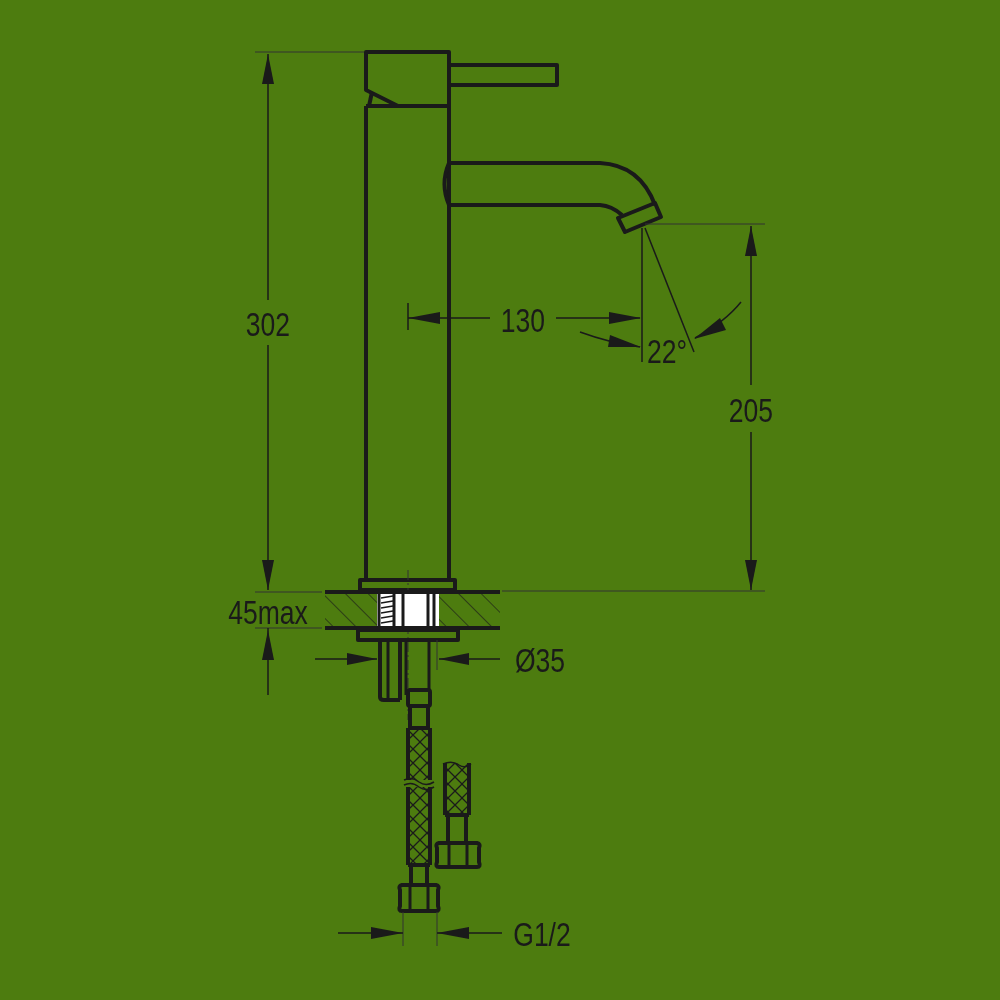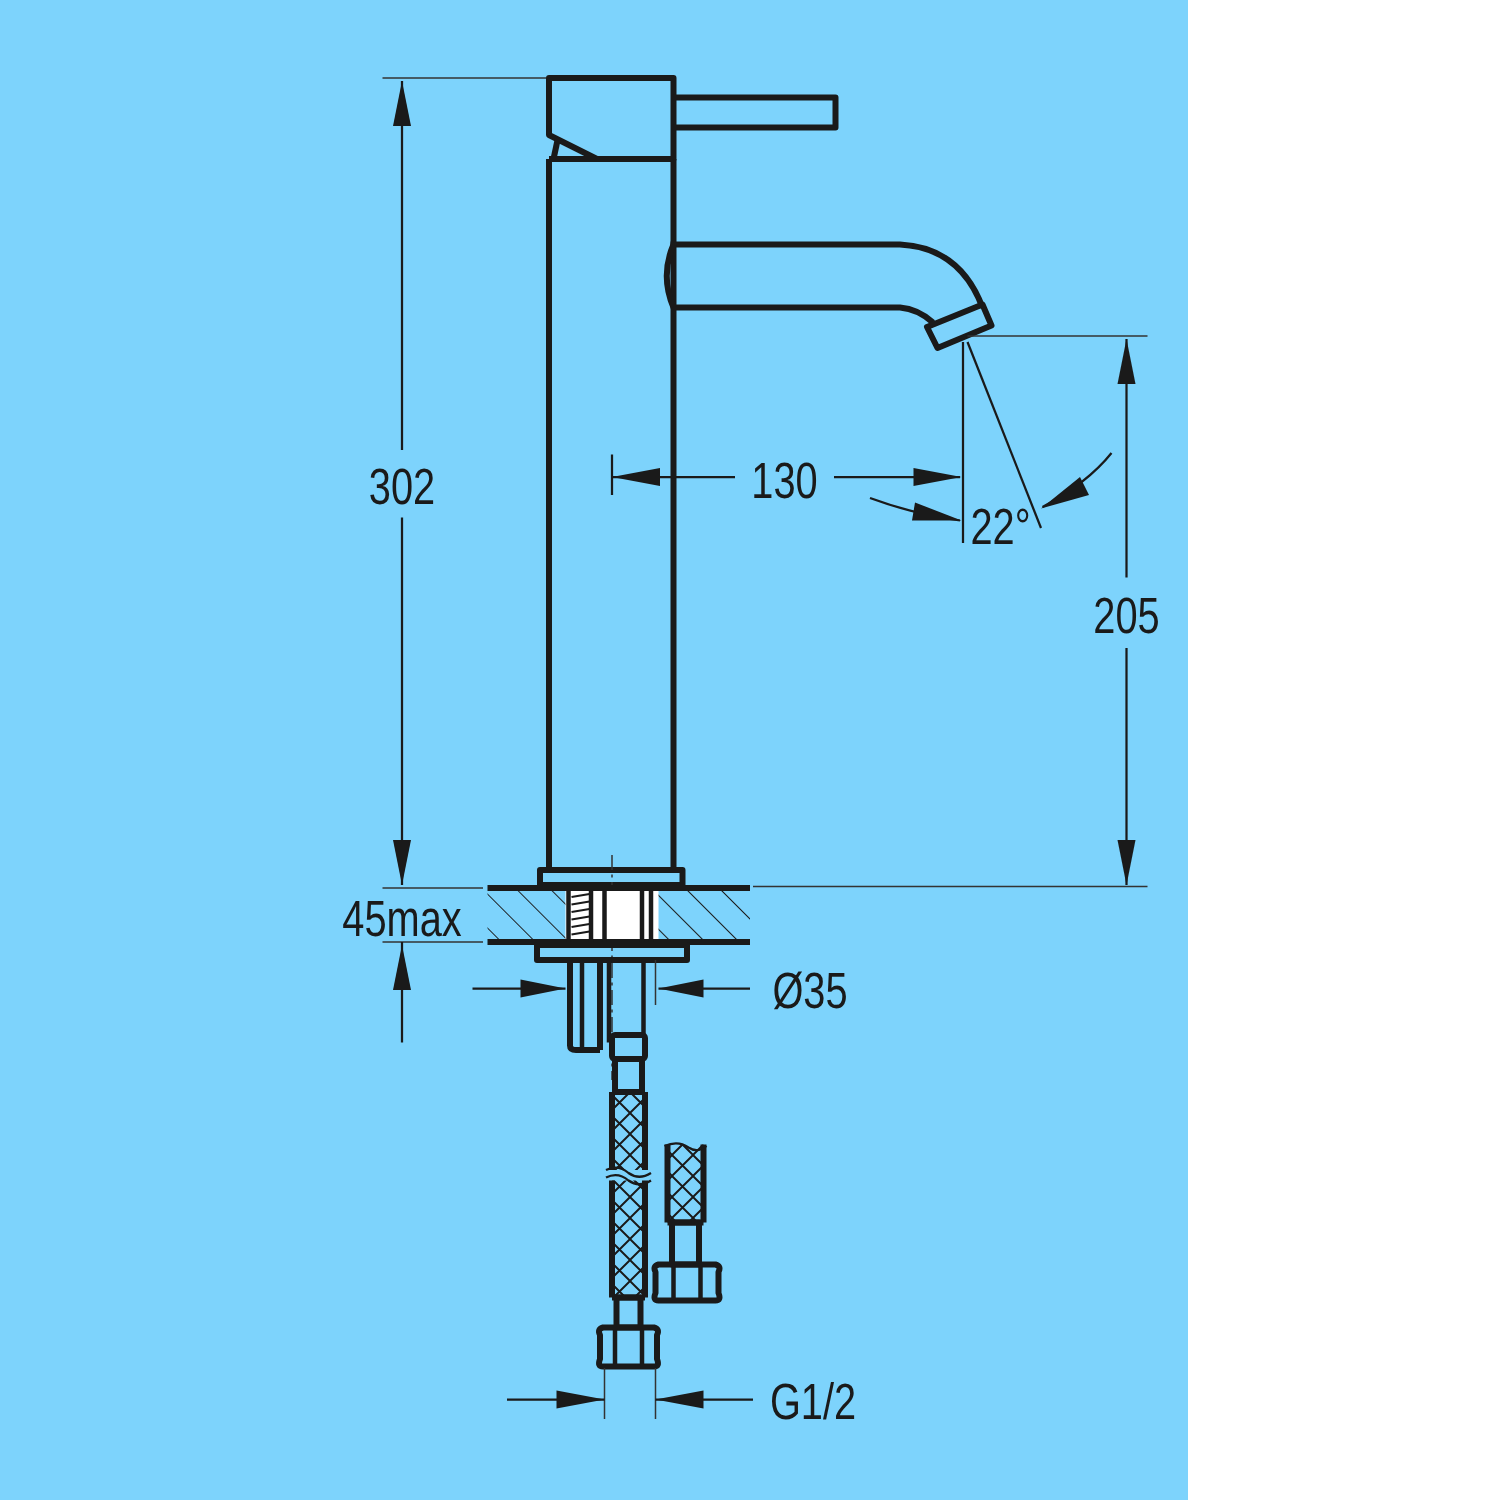--- a/index.html
+++ b/index.html
@@ -1,17 +1,17 @@
 <!DOCTYPE html>
 <html><head>
 <meta charset="utf-8">
 <style>
   html, body { margin: 0; padding: 0; background: #ffffff; }
   body { width: 1000px; height: 1000px; overflow: hidden; }
-  .canvas { position: relative; width: 792px; height: 1000px; background: #7dd3fc; }
+  .canvas { position: relative; width: 1000px; height: 1000px; background: #4d7c0f; }
   svg { position: absolute; left: 0; top: 0; }
   .dimtext { font-family: "Liberation Sans", sans-serif; font-size: 34px; fill: #1a1a1a; transform: scaleX(0.78); transform-box: fill-box; transform-origin: center; }
   .thick { stroke: #1a1a1a; stroke-width: 4; fill: none; stroke-linejoin: round; }
   .med { stroke: #1a1a1a; stroke-width: 3; fill: none; }
   .thin { stroke: #1a1a1a; stroke-width: 1.5; fill: none; }
   .hair { stroke: #333; stroke-width: 1; fill: none; }
   .arrow { fill: #1a1a1a; stroke: none; }
 </style>
 </head>
 <body>

